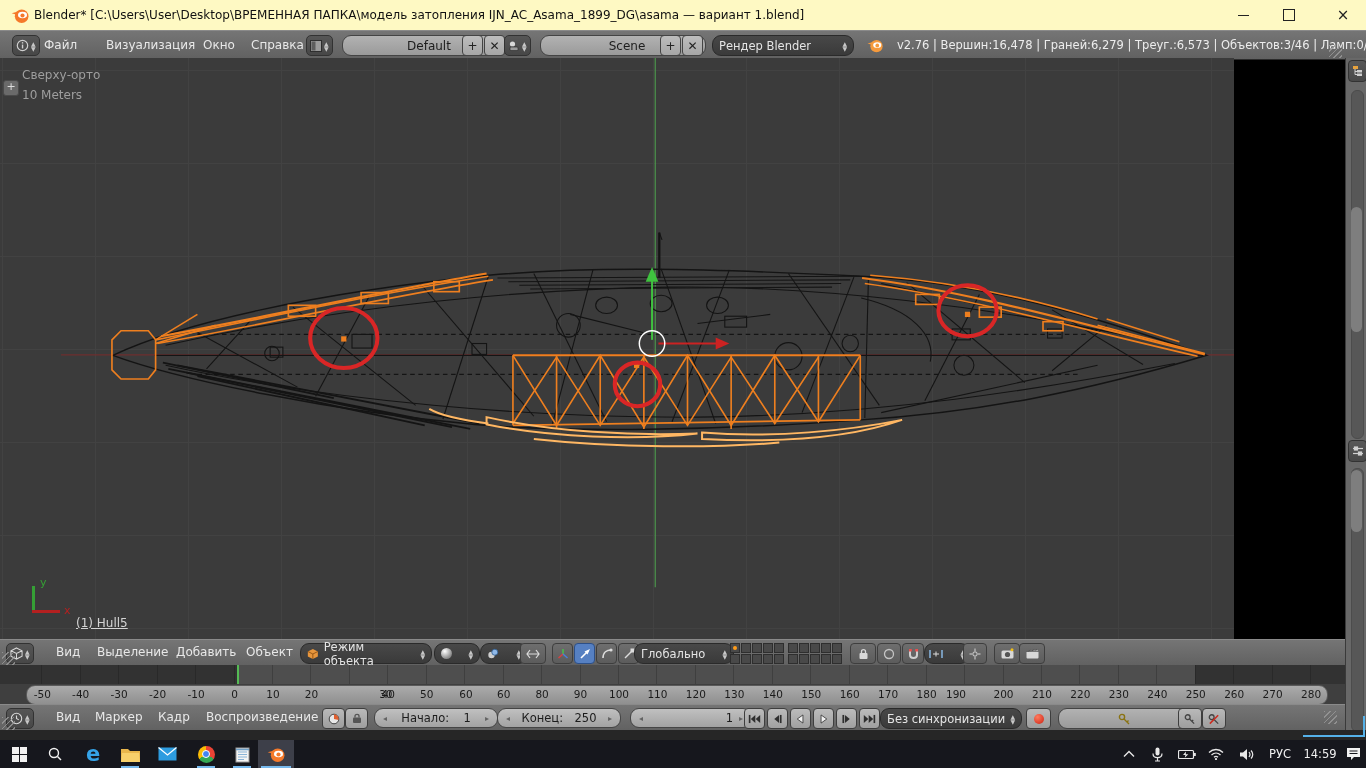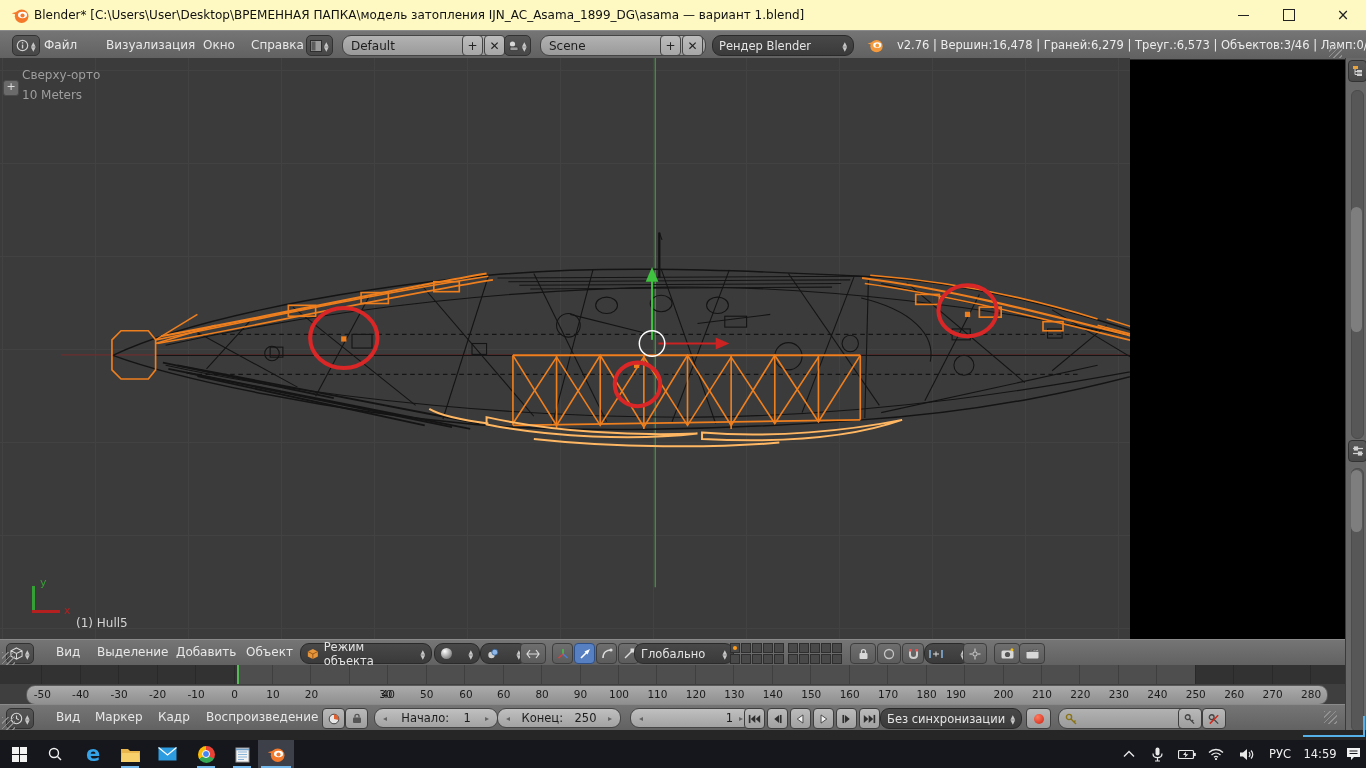--- a/index.html
+++ b/index.html
@@ -18,29 +18,29 @@
   .glyph-close{font-size:15px;line-height:15px;}
 
   
   .bheader{background:linear-gradient(#757575,#616161);border-top:1px solid #8a8a8a;border-bottom:1px solid #2c2c2c;}
   #info-header{left:0;top:30px;width:1366px;height:28px;}
   .bmenu{font-size:12px;color:#e8e8e8;white-space:nowrap;}
   .etype-btn{height:19px;background:linear-gradient(#565656,#474747);border:1px solid #323232;border-radius:5px;
              display:flex;align-items:center;padding:0 3px;gap:2px;}
   .stepper{display:flex;flex-direction:column;line-height:5px;font-size:6px;color:#c8c8c8;text-align:center;}
   .lightfield{height:19px;background:linear-gradient(#b2b2b2,#9a9a9a);border:1px solid #444;border-radius:9px;
-              display:flex;align-items:center;color:#1d1d1d;font-size:12px;}
+              display:flex;align-items:center;color:#1d1d1d;font-size:12px;justify-content:center;}
   .darkdrop{height:19px;background:linear-gradient(#484848,#3a3a3a);border:1px solid #2a2a2a;border-radius:9px;
             display:flex;align-items:center;color:#e4e4e4;font-size:11.5px;padding:0 6px;gap:5px;}
   .mini-btn{width:19px;height:19px;background:linear-gradient(#bdbdbd,#a6a6a6);border:1px solid #444;
             display:flex;align-items:center;justify-content:center;color:#222;font-size:12px;}
   #stats{color:#ededed;font-size:11.5px;white-space:nowrap;overflow:hidden;}
 
   
-  #viewport{left:0;top:58px;width:1130px;height:581px;background-color:#3b3b3b;overflow:hidden;
+  #viewport{left:0;top:58px;width:1234px;height:581px;background-color:#3b3b3b;overflow:hidden;
     background-image:linear-gradient(#424242 1px,transparent 1px),linear-gradient(90deg,#424242 1px,transparent 1px);
     background-size:93px 93px;background-position:2px 12px;}
   .vp-label{color:#9e9e9e;font-size:12px;}
   .corner-plus{width:14px;height:14px;border-radius:3px;background:#6a6a6a;border:1px solid #4a4a4a;color:#ddd;
                font-size:11px;line-height:12px;text-align:center;}
   #hull-label{color:#d4d4d4;font-size:12px;}
   .axis-lbl{font-size:11px;}
   .grip{width:13px;height:13px;background:repeating-linear-gradient(135deg,#9a9a9a 0 1px,transparent 1px 4px);opacity:.8;}
 
   
@@ -294,21 +294,21 @@
     <span class="abs vp-label" style="left:22px;top:10px;">Сверху-орто</span>
     <span class="abs vp-label" style="left:22px;top:30px;">10 Meters</span>
     <div class="abs corner-plus" style="left:3px;top:22px;">+</div>
     <div class="abs corner-plus" style="left:1306px;top:24px;">+</div>
     <div class="abs grip" style="left:1328px;top:2px;"></div>
 
     <div class="abs" style="left:32px;top:528px;width:3px;height:26px;background:#35a035;"></div>
     <div class="abs" style="left:32px;top:552px;width:28px;height:3px;background:#b42020;"></div>
     <span class="abs axis-lbl" style="left:40px;top:518px;color:#35a035;">y</span>
     <span class="abs axis-lbl" style="left:64px;top:546px;color:#b42020;">x</span>
-    <span class="abs" id="hull-label" style="left:76px;top:558px;">(1) Hull5</span>
+    <span class="abs" id="hull-label" style="left:76px;top:558px;text-decoration:underline;">(1) Hull5</span>
   </div>
 
   <div class="abs" id="right-col">
     <div class="abs rc-icon" style="top:2px;">
       <svg width="12" height="12" viewBox="0 0 12 12">
         <rect x="1" y="1" width="5" height="3" fill="#e8a33d"></rect>
           <rect x="5" y="5" width="5" height="2.5" fill="#cfcfcf"></rect>
         <rect x="5" y="8.5" width="5" height="2.5" fill="#cfcfcf"></rect>
           <path d="M3,4 V9.5 H5 M3,6.5 H5" stroke="#cfcfcf" fill="none"></path>
       </svg>

